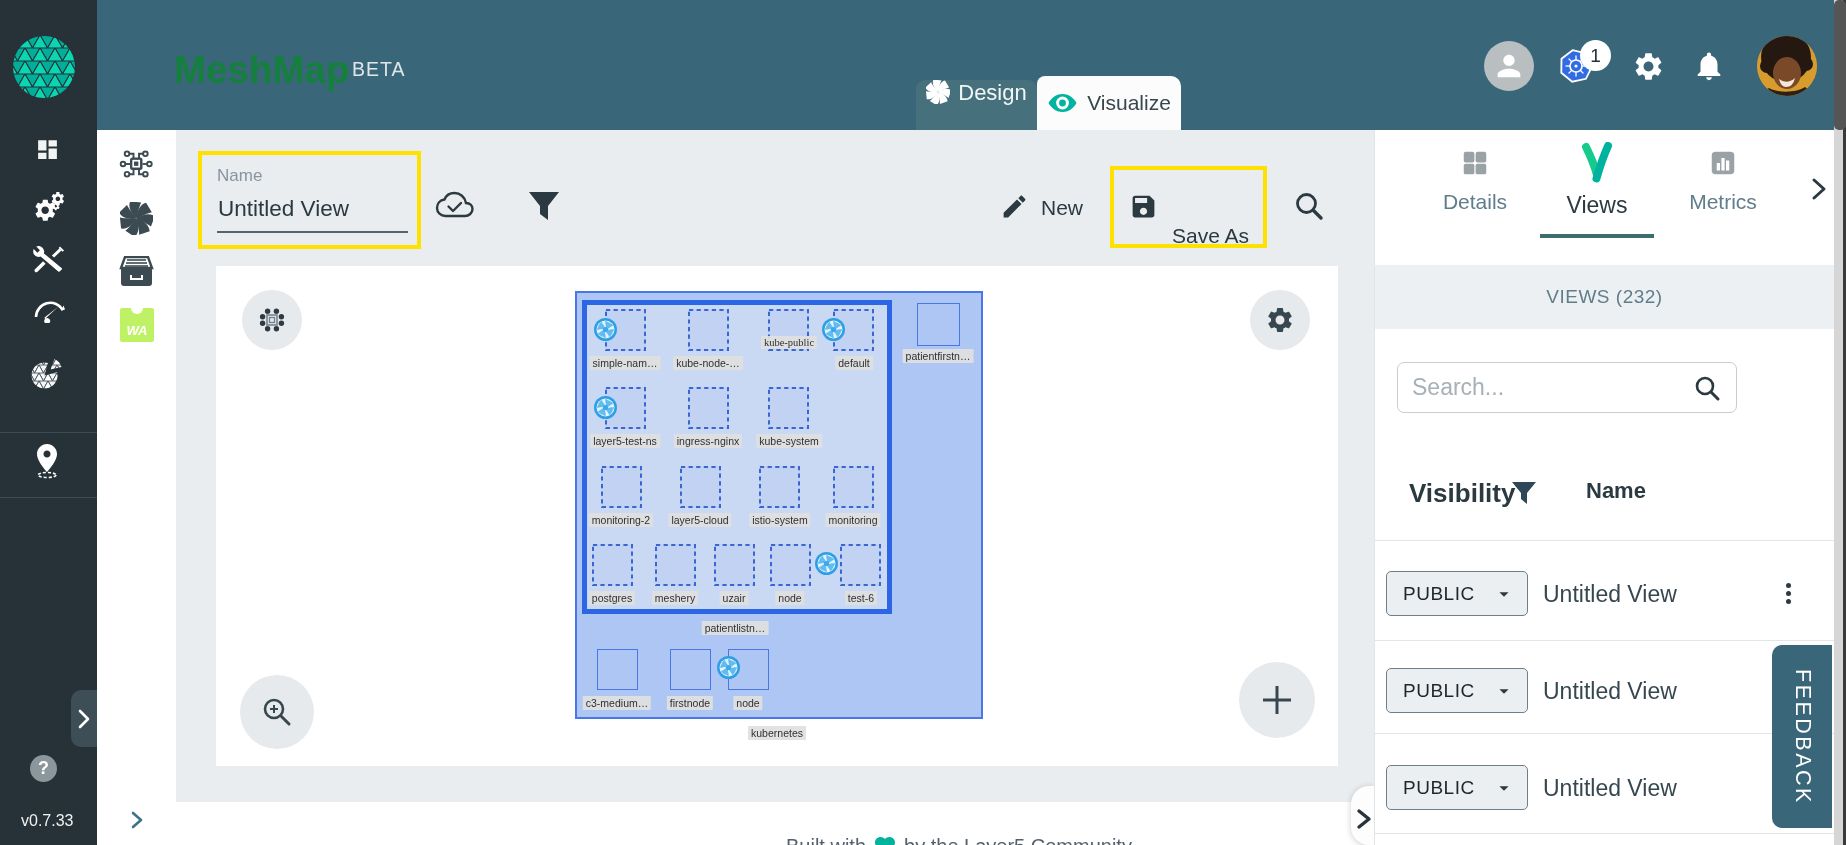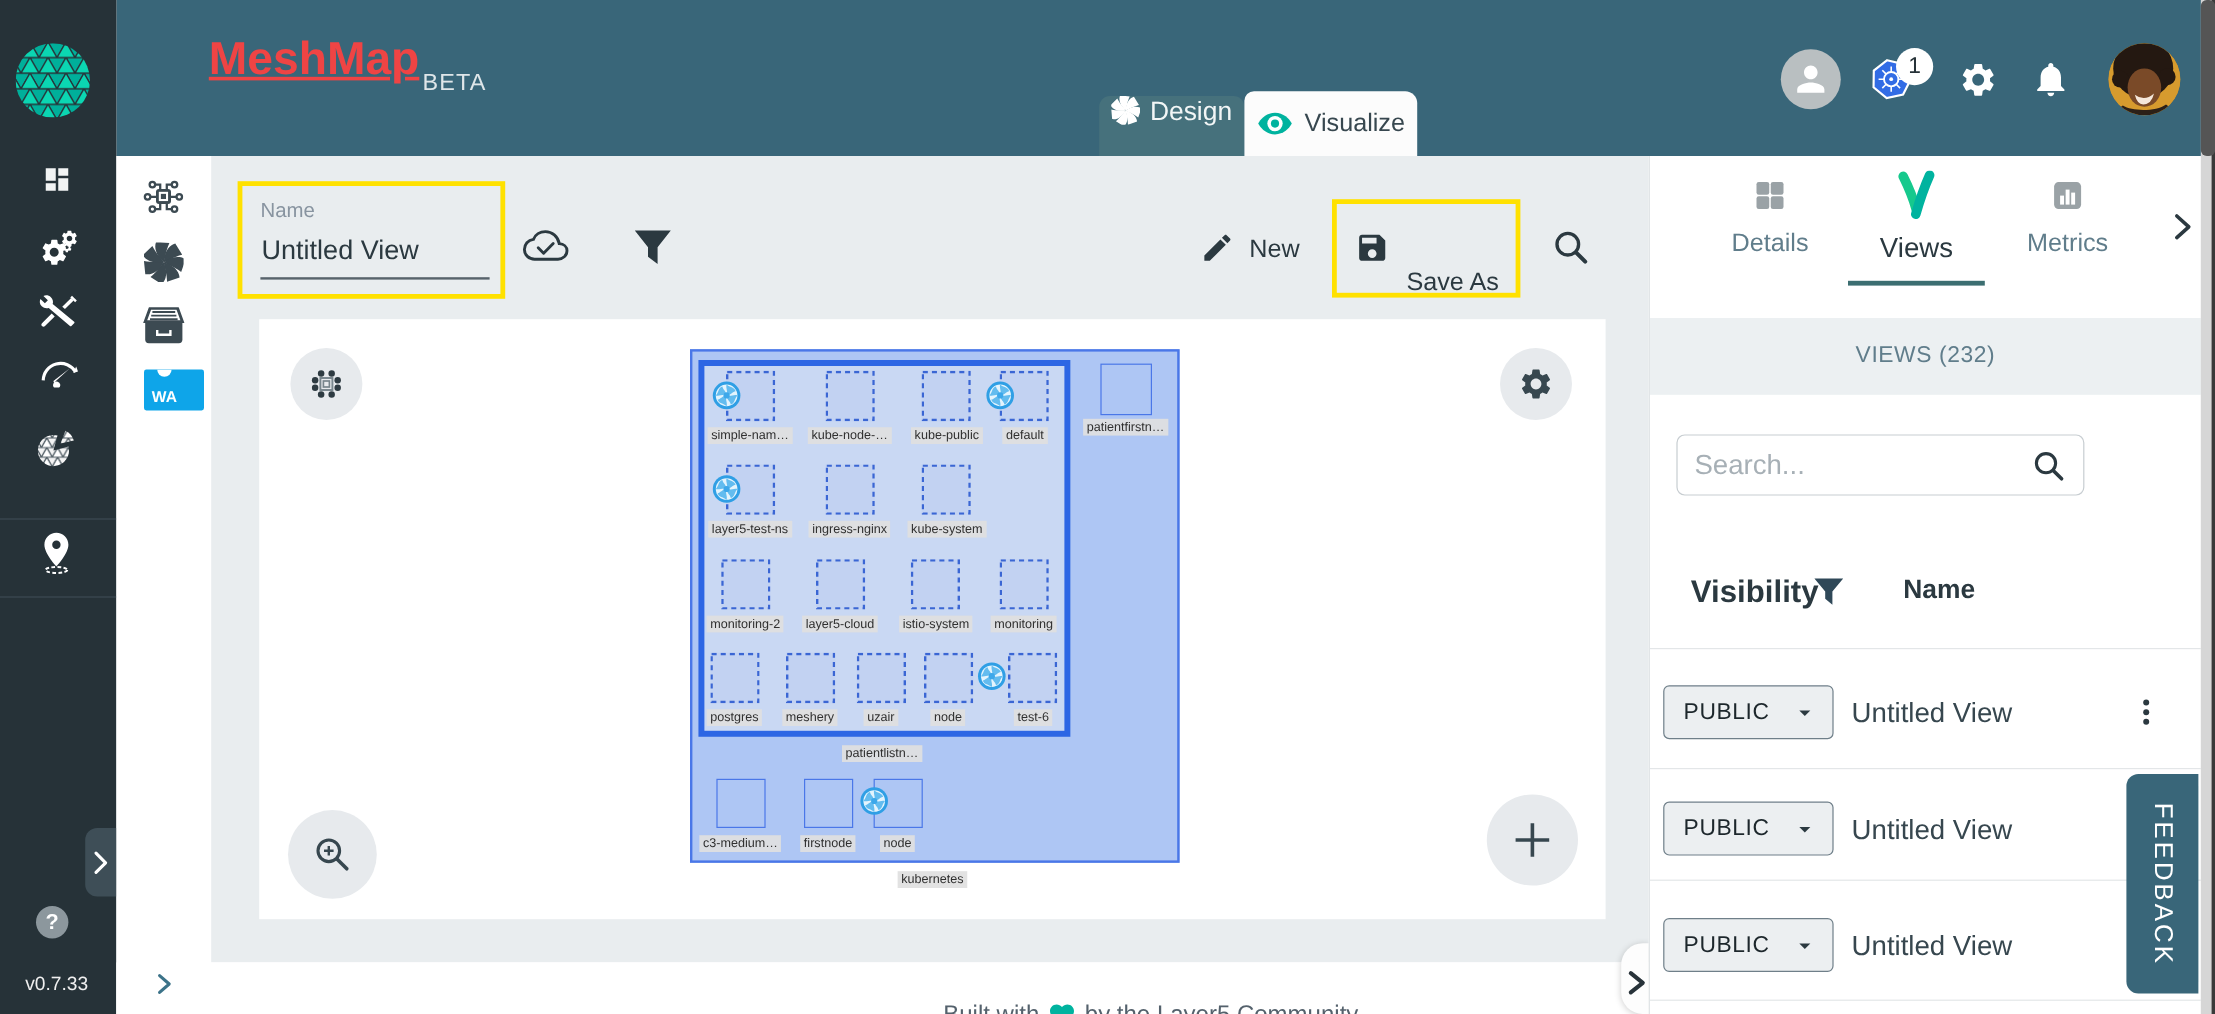--- a/index.html
+++ b/index.html
@@ -9,21 +9,21 @@
   .lbl { font-size:10.5px; color:#303030; background:rgba(223,223,223,0.92); padding:1px 3px; white-space:nowrap; transform:translateX(-50%); }
   .ns { width:41px; height:42px; background:#c2d2f2; }
   .pub { width:142px; height:45px; background:#eceff1; border:1px solid #6f7f89; border-radius:5px; display:flex; align-items:center; justify-content:space-between; padding:0 12px 0 16px; color:#1d272c; font-size:19px; letter-spacing:0.5px; }
   .sp { width:25px; height:25px; }
 </style>
 </head>
 <body>
 
 <div class="abs" style="left:97px;top:0;width:1749px;height:130px;background:#396679;"></div>
 
-<div class="abs" style="left:174px;top:28px;color:#ef4444;font-size:38.5px;font-weight:bold;letter-spacing:0px;text-decoration:underline;">MeshMap</div>
+<div class="abs" style="left:174px;top:48px;color:#15803d;font-size:38.5px;font-weight:bold;letter-spacing:0px;">MeshMap</div>
 
 <div class="abs" style="left:352px;top:46px;color:#dfe6e9;font-size:19.5px;letter-spacing:1px;margin-top:12px;">BETA</div>
 
 <div class="abs" style="left:916px;top:80px;width:121px;height:50px;background:#46717c;border-radius:9px 9px 0 0;color:#f2f6f6;font-size:22px;display:flex;justify-content:center;gap:8px;">
   <svg width="24" height="24" viewBox="0 0 24 24">
       <path d="M12.00 12.00 C12.24 6.60,14.64 1.80,18.96 0.60 L23.16 7.44 C18.00 8.64,13.92 11.52,12.00 12.00 Z" fill="#ffffff"></path>
       <path d="M12.00 12.00 C16.37 8.82,21.62 7.70,25.25 10.33 L22.52 17.88 C18.37 14.60,13.57 13.20,12.00 12.00 Z" fill="#ffffff"></path>
       <path d="M12.00 12.00 C17.21 13.44,21.36 16.84,21.57 21.32 L13.96 23.89 C13.94 18.60,12.04 13.98,12.00 12.00 Z" fill="#ffffff"></path>
       <path d="M12.00 12.00 C14.13 16.97,14.05 22.34,10.68 25.29 L3.92 20.95 C8.05 17.63,10.48 13.27,12.00 12.00 Z" fill="#ffffff"></path>
       <path d="M12.00 12.00 C9.44 16.76,5.20 20.04,0.78 19.25 L-0.03 11.27 C5.14 12.42,10.06 11.60,12.00 12.00 Z" fill="#ffffff"></path>
@@ -222,21 +222,21 @@
     <g stroke="#3c4a52" stroke-width="1.6">
         <line x1="8" y1="4" x2="27" y2="4"></line>
         <line x1="7" y1="7" x2="28" y2="7"></line>
         <line x1="6" y1="10" x2="29" y2="10"></line>
       </g>
     <path d="M2 12 L33 12 L33 27 C33 29 32 30 30 30 L5 30 C3 30 2 29 2 27 Z" fill="#3c4a52"></path>
     <path d="M12 19 L12 23 L23 23 L23 19" fill="none" stroke="#fff" stroke-width="2"></path>
   </svg>
 </div>
 
-<div class="abs" style="left:120px;top:308px;width:50px;height:34px;background:#0ea5e9;border-radius:2px;">
+<div class="abs" style="left:120px;top:308px;width:34px;height:34px;background:#bef264;border-radius:2px;font-style:italic;">
   <svg width="34" height="34" viewBox="0 0 34 34">
     <path d="M11 0 A6 6 0 0 0 23 0 Z" fill="#fff"></path>
     <text x="17" y="27" font-family="Liberation Sans" font-size="13" font-weight="bold" fill="#fff" text-anchor="middle">WA</text>
   </svg>
 </div>
 
 <div class="abs" style="left:176px;top:130px;width:1198px;height:672px;background:#e9edef;"></div>
 
 <div class="abs" style="left:97px;top:802px;width:1277px;height:43px;background:#fff;"></div>
 
@@ -370,21 +370,21 @@
 <div class="abs ns" style="left:688px;top:309px;"><svg width="41" height="42">
       <rect x="1" y="1" width="39" height="40" fill="none" stroke="#3a66d4" stroke-width="2" stroke-dasharray="4.2 3.4"></rect>
     </svg></div>
 
 <div class="abs lbl" style="left:708px;top:356px;">kube-node-…</div>
 
 <div class="abs ns" style="left:768px;top:309px;"><svg width="41" height="42">
       <rect x="1" y="1" width="39" height="40" fill="none" stroke="#3a66d4" stroke-width="2" stroke-dasharray="4.2 3.4"></rect>
     </svg></div>
 
-<div class="abs lbl" style="left:789px;top:356px;">kube-public</div>
+<div class="abs lbl" style="left:789px;top:336px;font-family:Liberation Serif, serif;">kube-public</div>
 
 <div class="abs ns" style="left:833px;top:309px;"><svg width="41" height="42">
       <rect x="1" y="1" width="39" height="40" fill="none" stroke="#3a66d4" stroke-width="2" stroke-dasharray="4.2 3.4"></rect>
     </svg></div>
 
 <div class="abs lbl" style="left:854px;top:356px;">default</div>
 
 <div class="abs ns" style="left:605px;top:387px;"><svg width="41" height="42">
       <rect x="1" y="1" width="39" height="40" fill="none" stroke="#3a66d4" stroke-width="2" stroke-dasharray="4.2 3.4"></rect>
     </svg></div>

